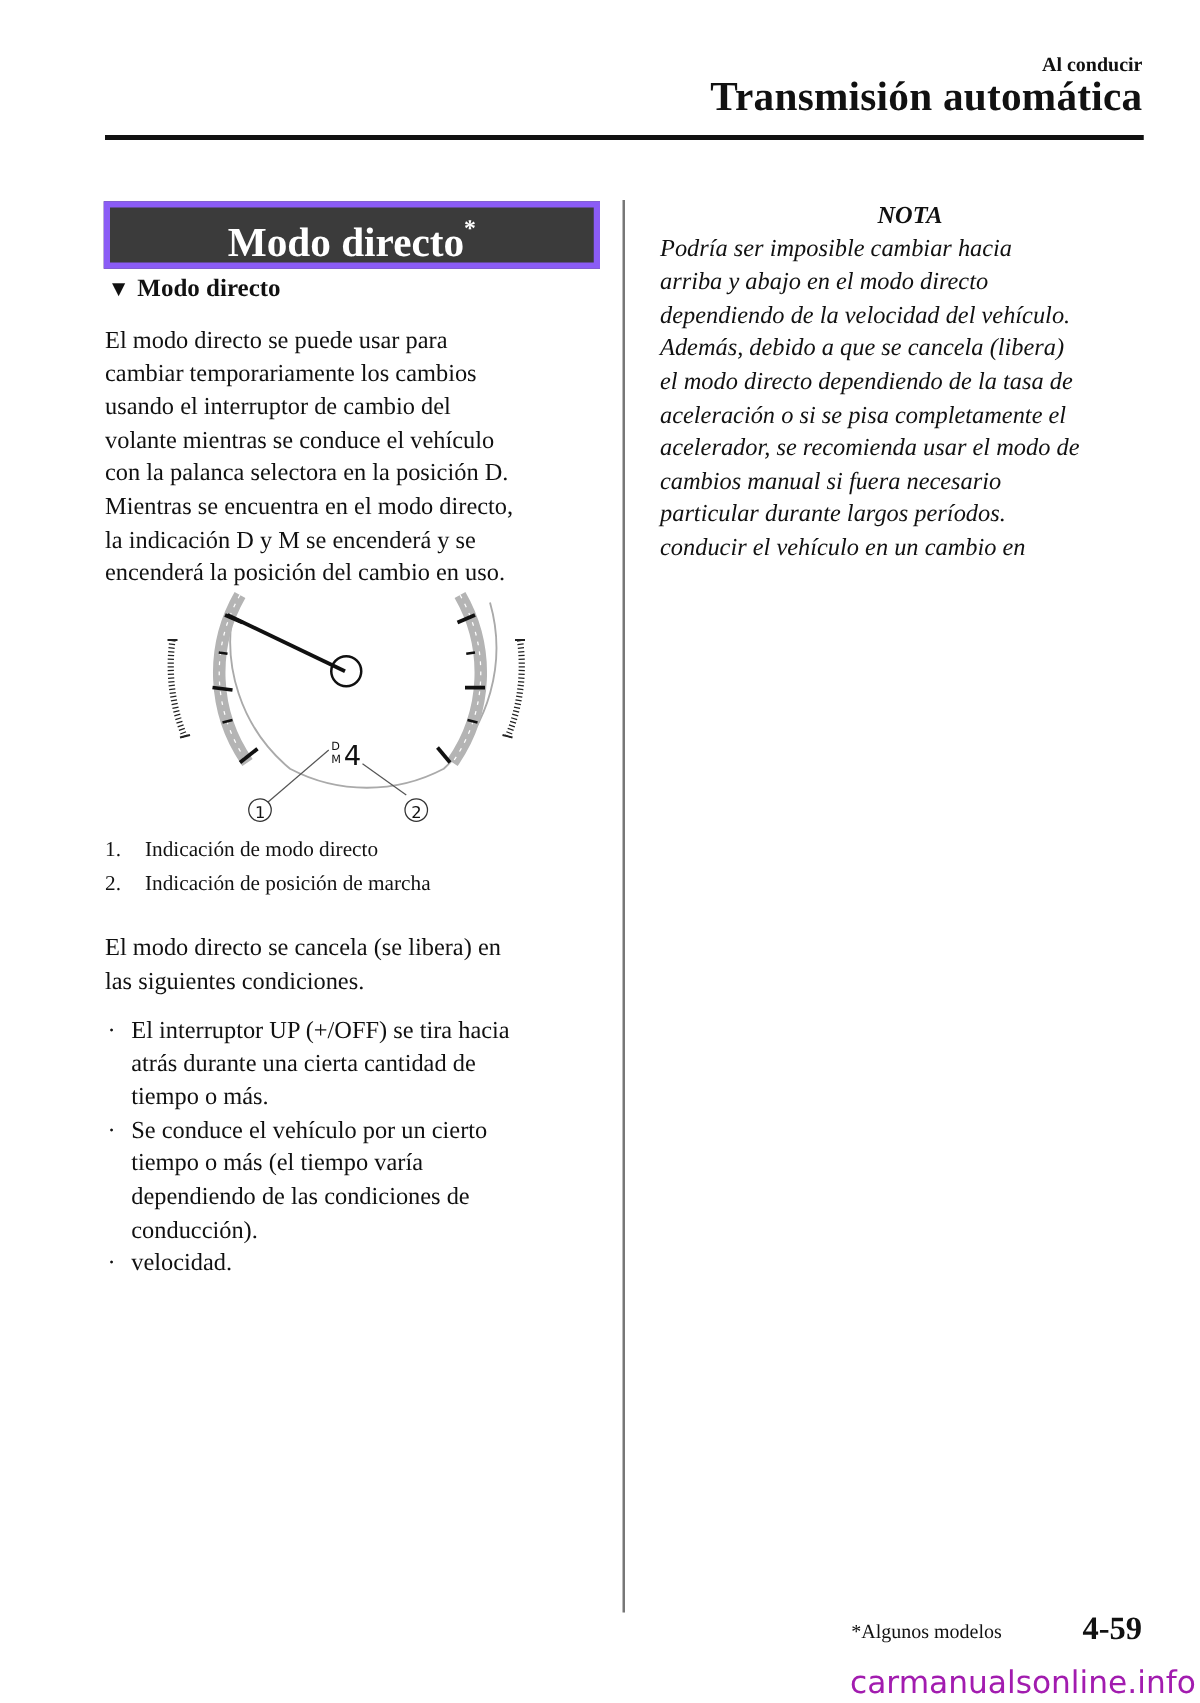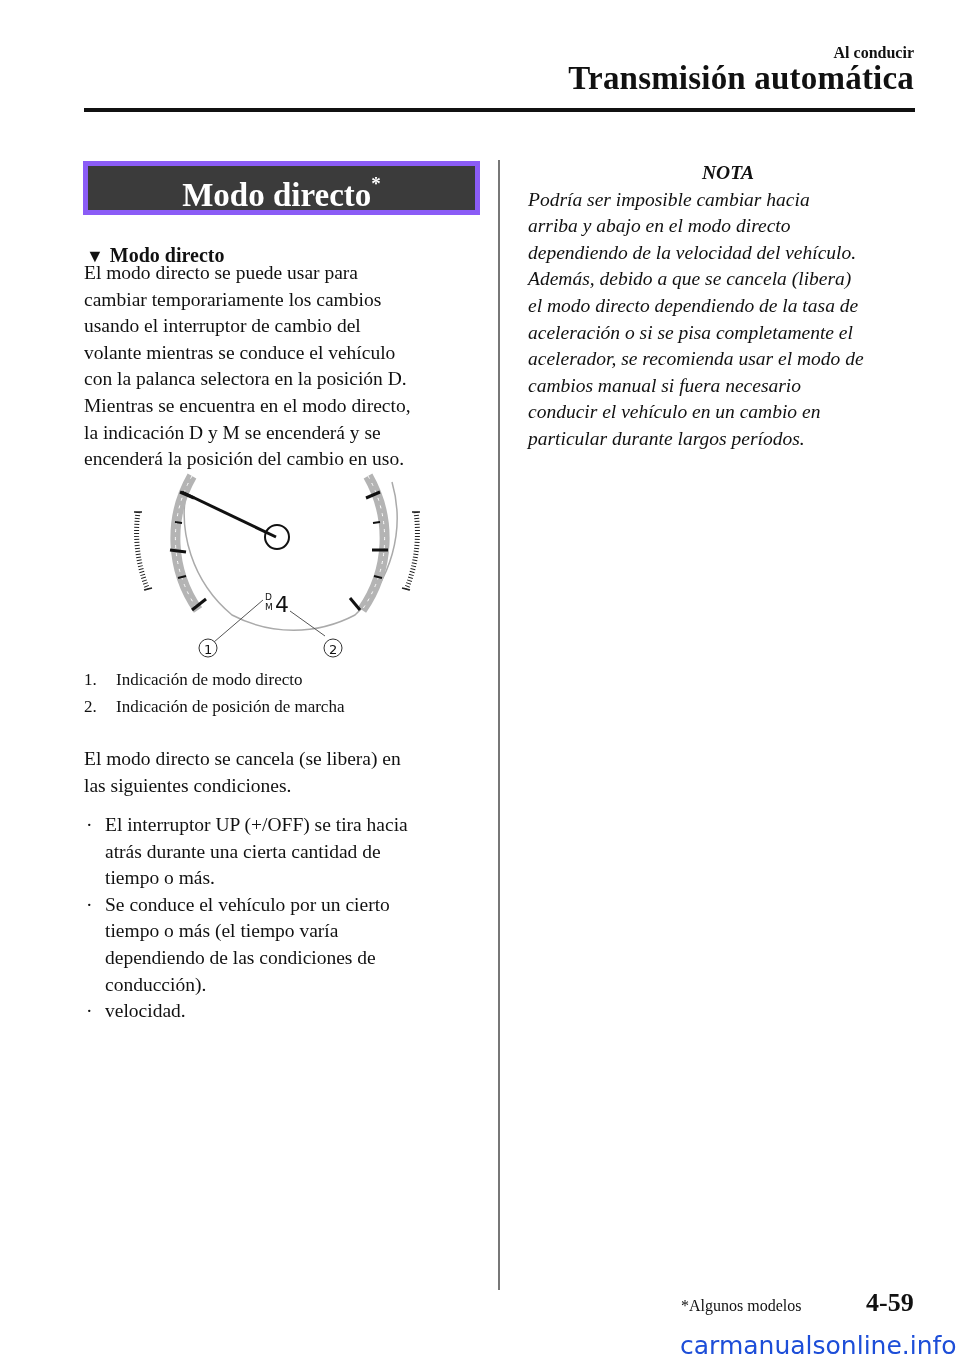--- a/index.html
+++ b/index.html
@@ -8,42 +8,42 @@
 
     .hdr-sub { position: absolute; right: 46px; top: 44px; font-size: 16px; font-weight: bold; }
     .hdr-title { position: absolute; right: 46px; top: 60px; font-size: 33px; font-weight: bold; letter-spacing: 0.2px; }
     .hdr-rule { position: absolute; left: 84px; top: 108px; width: 831px; height: 4px; background: #111; }
 
     .banner { position: absolute; left: 83px; top: 161px; width: 387px; height: 44px;
               background: #3b3b3b; border: 5px solid #8b5cf6; color: #fff; text-align: center;
               font-size: 33px; font-weight: bold; line-height: 44px; }
     .banner sup { font-size: 19px; position: relative; top: -4px; }
 
-    .subhead { position: absolute; left: 86px; top: 220px; font-size: 20px; font-weight: bold; margin-top: 24px; }
+    .subhead { position: absolute; left: 86px; top: 220px; font-size: 20px; font-weight: bold; }
     .subhead .tri { font-size: 18px; margin-right: 6px; }
 
     .para { position: absolute; left: 84px; font-size: 19.5px; line-height: 26.6px; width: 400px; }
     .p1 { top: 260px; }
     .legend { position: absolute; left: 84px; top: 667px; font-size: 17px; line-height: 26.6px; }
     .legend .num { display: inline-block; width: 32px; }
     .p2 { top: 746px; }
 
     .bullets { position: absolute; left: 84px; top: 812px; font-size: 19.5px; line-height: 26.6px; width: 400px; }
     .bullet { position: relative; padding-left: 21px; }
     .bullet .dot { position: absolute; left: 2px; top: 0; }
 
     .divider { position: absolute; left: 498px; top: 160px; width: 2px; height: 1130px; background: #777; }
 
     .nota { position: absolute; left: 528px; top: 160px; width: 400px; font-size: 19.5px; line-height: 26.6px; font-style: italic; }
     .nota .t { font-weight: bold; text-align: center; }
 
     .footer-note { position: absolute; left: 681px; top: 1297px; font-size: 16px; }
     .pagenum { position: absolute; left: 866px; top: 1288px; font-size: 26px; font-weight: bold; }
     .watermark { position: absolute; left: 680px; top: 1331px; font-family: "DejaVu Sans", sans-serif;
-                 font-size: 25px; color: #1d4ed8; }
+                 font-size: 25px; color: #a21caf; }
 
     .gauge { position: absolute; left: 120px; top: 470px; width: 320px; height: 190px; }
     .callout-num { font-family: "DejaVu Sans", sans-serif; }
   </style>
 </head>
 <body>
 
 <div class="hdr-sub">Al conducir</div>
 <div class="hdr-title">Transmisión automática</div>
 <div class="hdr-rule"></div>
@@ -147,19 +147,19 @@
 <div class="nota">
   <div class="t">NOTA</div>
   <div>Podría ser imposible cambiar hacia</div>
   <div>arriba y abajo en el modo directo</div>
   <div>dependiendo de la velocidad del vehículo.</div>
   <div>Además, debido a que se cancela (libera)</div>
   <div>el modo directo dependiendo de la tasa de</div>
   <div>aceleración o si se pisa completamente el</div>
   <div>acelerador, se recomienda usar el modo de</div>
   <div>cambios manual si fuera necesario</div>
+  <div>particular durante largos períodos.</div>
   <div>conducir el vehículo en un cambio en</div>
-  <div>particular durante largos períodos.</div>
 </div>
 
 <div class="footer-note">*Algunos modelos</div>
 <div class="pagenum">4-59</div>
 <div class="watermark">carmanualsonline.info</div>
 
 </body></html>

